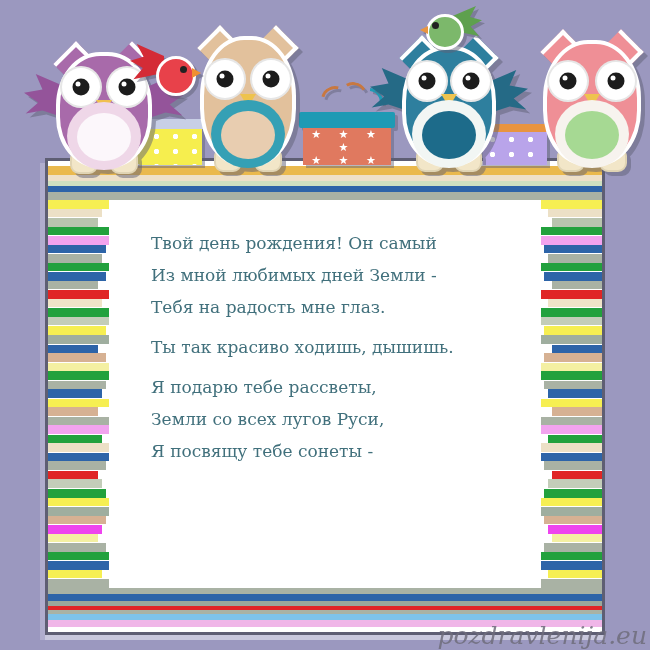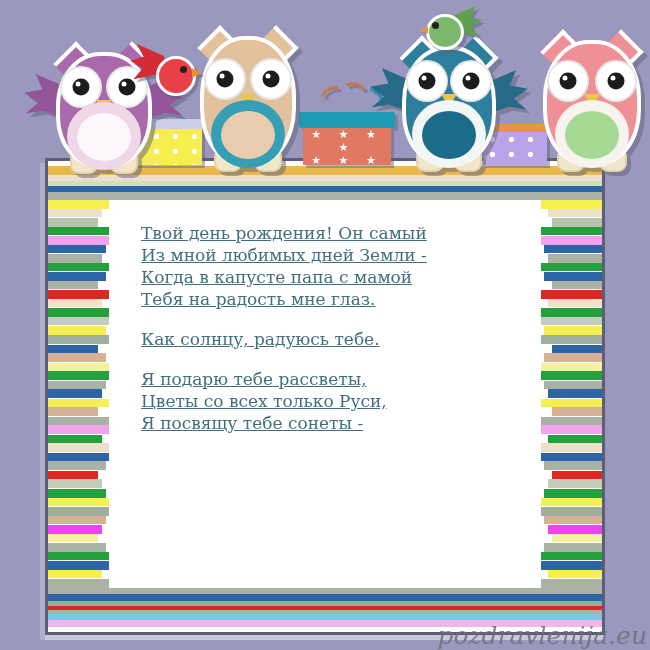--- a/index.html
+++ b/index.html
@@ -18,21 +18,21 @@
   .col .s{flex:1;width:61px;}
   .col .s:nth-child(3n){width:58px;}
   .col .s:nth-child(5n+2){width:54px;}
   .col .s:nth-child(7n+3){width:50px;}
   .col .s:nth-child(2n){margin-bottom:1px;}
   .col.right{align-items:flex-end;}
 
   
   .poem{position:absolute;left:141px;top:222px;z-index:6;font-size:17px;line-height:22px;}
   .poem .stanza{margin:0 0 18px 0;}
-  .poem p{margin:0;text-decoration:underline;}
+  .poem p{margin:10px;}
 
   
   .watermark{position:absolute;right:3px;bottom:0px;z-index:7;font-style:italic;
              font-size:25px;color:#6f6d7c;opacity:.85;}
 
   
   .owl{position:absolute;z-index:5;filter:drop-shadow(4px 4px 0 rgba(96,96,118,.5));}
   .owl .body{position:absolute;inset:0;background:var(--body);border:4px solid #fff;
              border-radius:46% 46% 44% 44%;}
   .owl .ear{position:absolute;width:28px;height:28px;background:var(--body);top:-4px;
@@ -338,28 +338,27 @@
         <div style="height: 6px; background: rgb(126, 195, 234);"></div>
         <div style="height: 7px; background: rgb(240, 182, 232);"></div>
         <div style="height: 5px; background: rgb(255, 255, 255);"></div>
       </div>
   </div>
 
   <div class="poem" style="color: rgb(65, 112, 124);">
       <div class="stanza">
         <p>Твой день рождения! Он самый</p>
         <p>Из мной любимых дней Земли -</p>
-        <p>Когда в капусте папа с мамой</p>
         <p>Тебя на радость мне глаз.</p>
       </div>
       <div class="stanza">
-        <p>Как солнцу, радуюсь тебе.</p>
+        <p>Ты так красиво ходишь, дышишь.</p>
       </div>
       <div class="stanza">
         <p>Я подарю тебе рассветы,</p>
-        <p>Цветы со всех только Руси,</p>
+        <p>Земли со всех лугов Руси,</p>
         <p>Я посвящу тебе сонеты -</p>
       </div>
     </div>
 
   <div class="watermark">pozdravlenija.eu</div>
 
 </div>
 
 </body></html>

